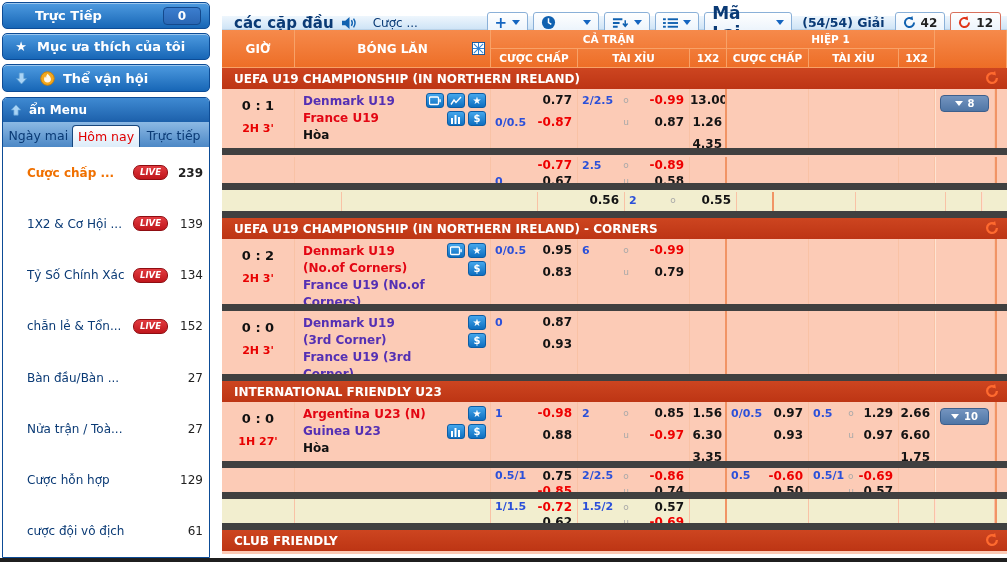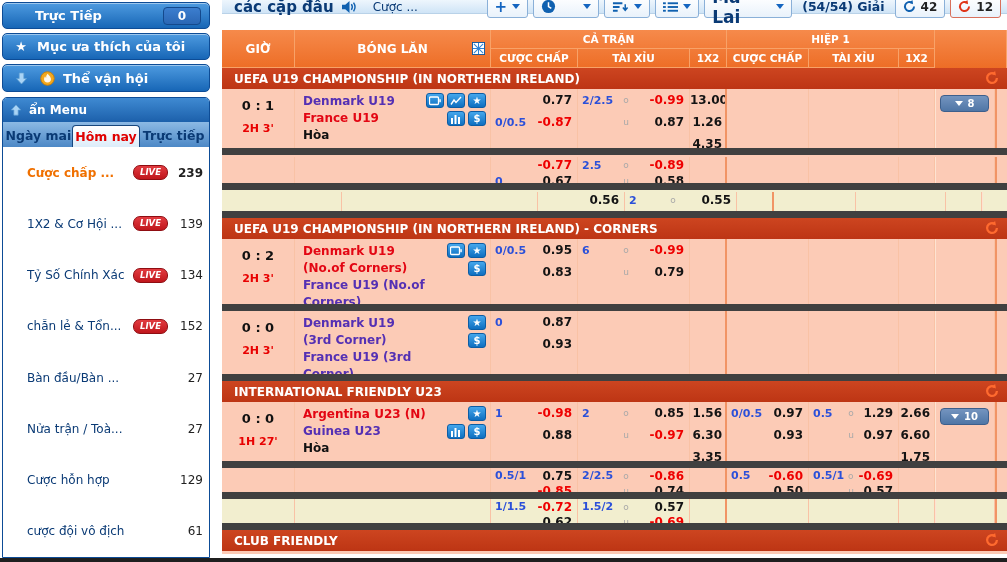--- a/index.html
+++ b/index.html
@@ -12,35 +12,35 @@
           border:1px solid #0d4c96; border-radius:5px; color:#fff; font-weight:bold; font-size:13px;
           display:flex; align-items:center; padding:0 8px; box-shadow:inset 0 1px 0 rgba(255,255,255,.45); cursor:pointer; }
   .sbtn .ic { width:20px; display:flex; align-items:center; justify-content:center; margin-right:6px; }
   .badge0 { margin-left:auto; background:linear-gradient(#3c7ecf,#2a66b4); border:1px solid #14498c; border-radius:4px;
             color:#fff; font-size:12px; font-weight:bold; padding:1px 14px; }
   .menu-panel { position:absolute; top:97px; left:2px; right:2px; bottom:0; border:1px solid #0d4c96;
                 border-radius:5px 5px 0 0; overflow:hidden; display:flex; flex-direction:column; background:#fff; }
   .menu-head { height:24px; background:linear-gradient(#3f8ad2,#1c60ab); color:#fff; font-weight:bold; font-size:12px;
                display:flex; align-items:center; gap:7px; padding:0 7px; flex:0 0 auto; }
   .tabs { height:25px; background:linear-gradient(#8cb9e4,#4c88c6); display:flex; align-items:stretch; padding:3px 2px 0; flex:0 0 auto; }
-  .tab { flex:1; text-align:center; font-weight:bold; font-size:12.5px; color:#0a3a75; padding-top:3px; cursor:pointer; }
+  .tab { flex:1; text-align:center; font-weight:normal; font-size:12.5px; color:#0a3a75; padding-top:3px; cursor:pointer; }
   .tab.active { background:linear-gradient(#ffffff,#dcecf9); color:#e00000; border:1px solid #17477e; border-bottom:none;
                 border-radius:4px 4px 0 0; }
   .menu-list { flex:1; display:flex; flex-direction:column; background:#fff; }
   .mi { flex:1; display:flex; align-items:center; padding:0 6px; font-size:12px; color:#0a3a75; cursor:pointer; }
   .mi.sub { padding-left:24px; background:#fff; }
   .mi.sub.hl { color:#f07000; font-weight:bold; }
   .lbl { flex:1; white-space:nowrap; overflow:hidden; }
   .live { background:linear-gradient(#e23b40,#c0161c); color:#fff; font-size:8.5px; font-style:italic; font-weight:bold;
           border-radius:7px; padding:1px 6px 2px; margin-right:7px; border:1px solid #8f0d12; }
   .cnt { width:28px; text-align:right; color:#222; }
 
   
   .main { position:absolute; left:222px; top:0; width:785px; height:558px; }
-  .mheader { position:absolute; top:0; left:0; right:0; height:14px;
+  .mheader { position:absolute; top:16px; left:0; right:0; height:14px;
              background:linear-gradient(#eef6fd,#cfe4f6); border-bottom:1px solid #b9d2e8;
              display:flex; align-items:center; }
   .mtitle { color:#0a3a75; font-weight:bold; font-size:15px; margin-left:12px; }
   .speaker { margin-left:8px; display:flex; cursor:pointer; }
   .msub { color:#0a3a75; font-size:12px; margin-left:16px; cursor:pointer; }
   .mtools { margin-left:auto; display:flex; align-items:center; gap:5px; margin-right:6px; }
   .tbtn { height:22px; background:linear-gradient(#ffffff,#e9f2fb); border:1px solid #8ab0d8; border-radius:3px;
           display:flex; align-items:center; justify-content:center; gap:5px; padding:0 7px;
           color:#1565c0; font-weight:bold; font-size:13px; cursor:pointer; }
   .tbtn .num { color:#222; font-weight:bold; font-size:12px; }

